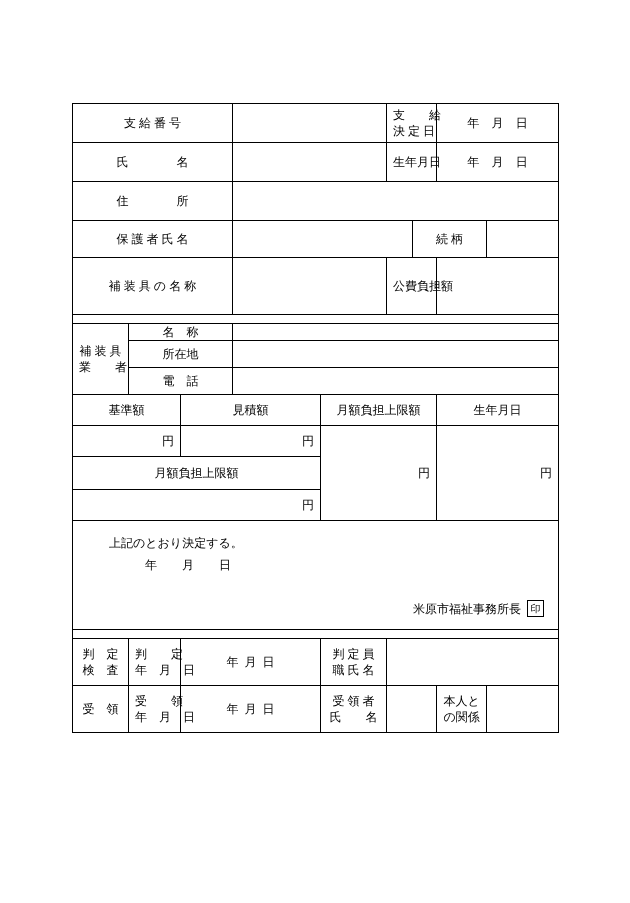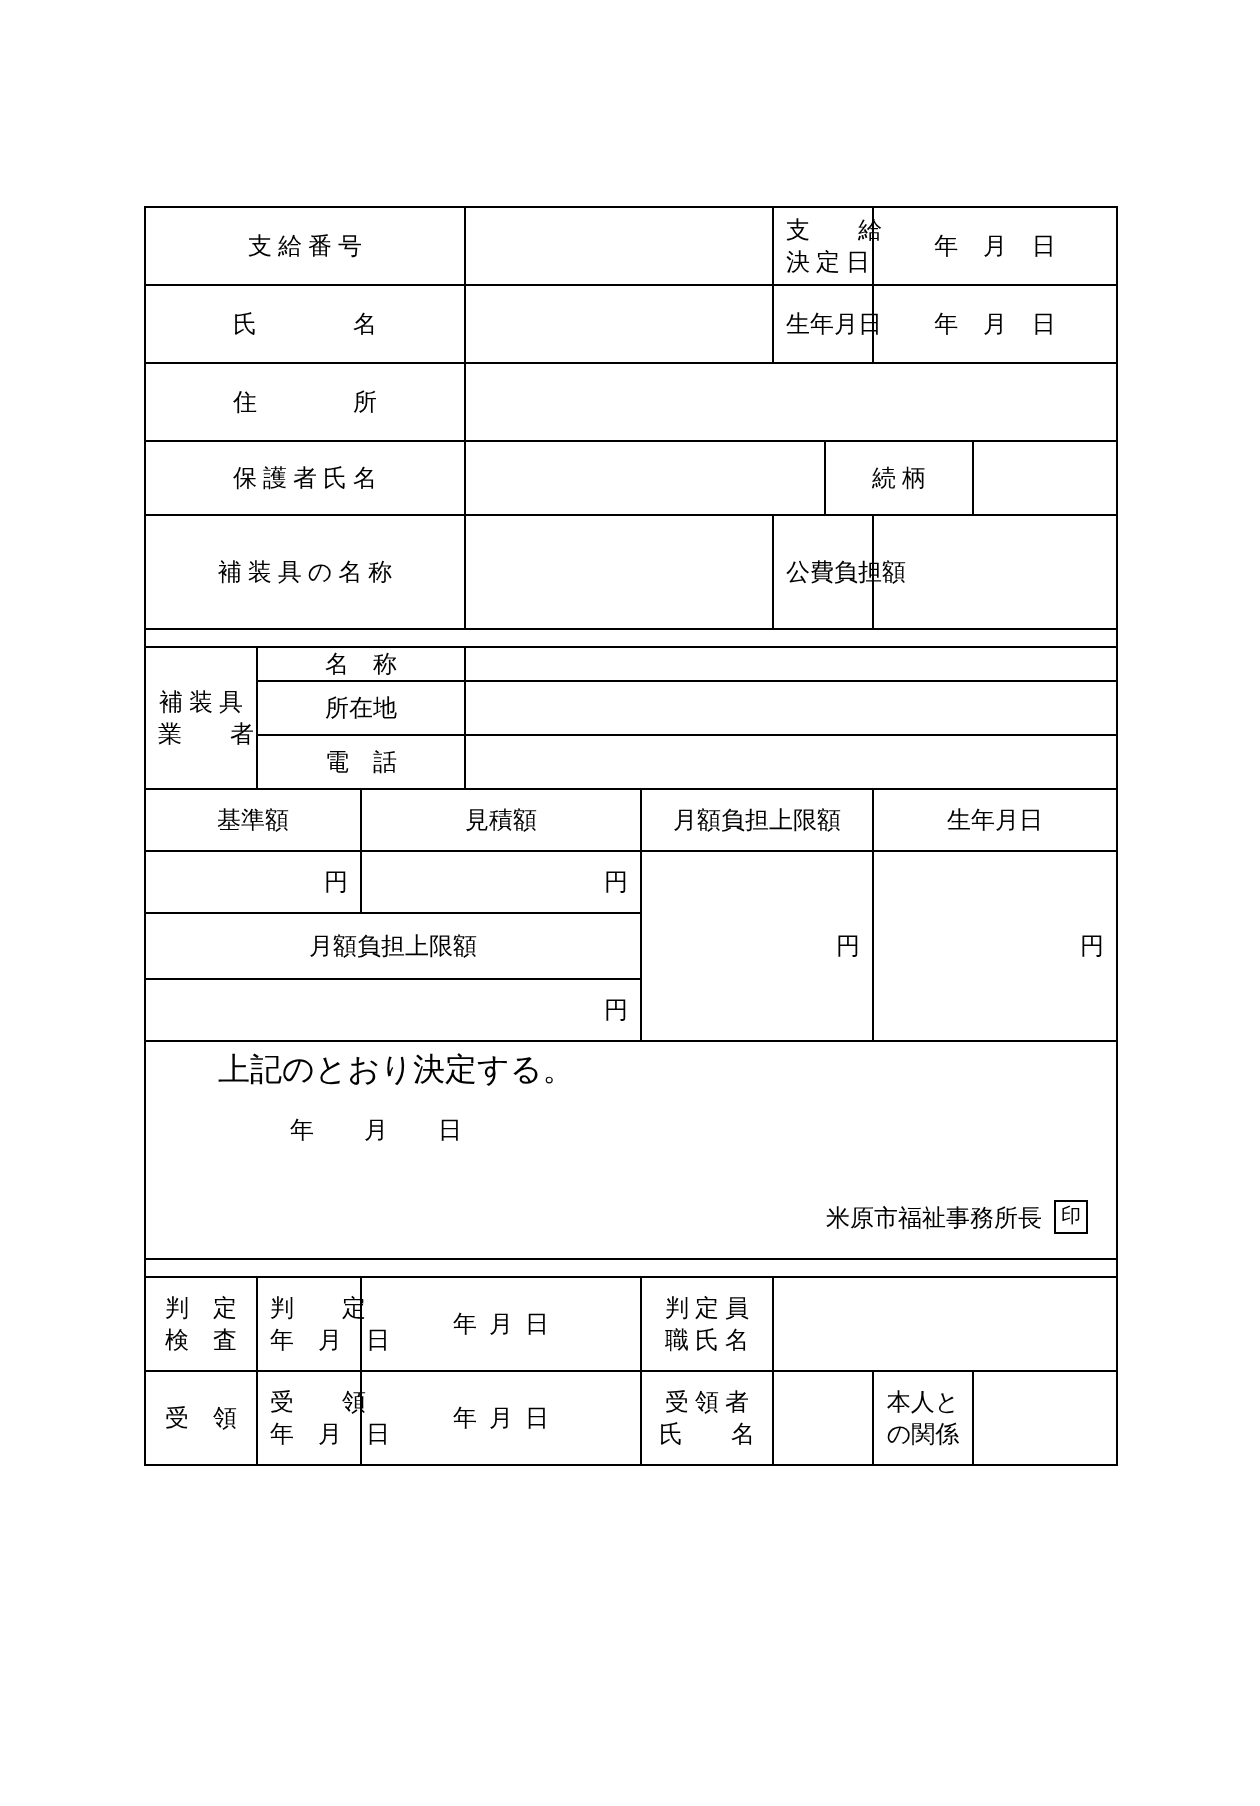--- a/index.html
+++ b/index.html
@@ -80,22 +80,22 @@
     text-align: right;
     padding-right: 40px;
   }
   .decision-block {
     position: relative;
     height: 108px;
   }
   .decision-text {
     position: absolute;
     left: 36px;
-    top: 4px;
-    font-size: 16px;
+    top: 14px;
+    font-size: 12px;
     white-space: nowrap;
   }
   .decision-date {
     position: absolute;
     left: 72px;
     top: 36px;
     font-size: 12px;
     white-space: nowrap;
     letter-spacing: 1px;
   }

